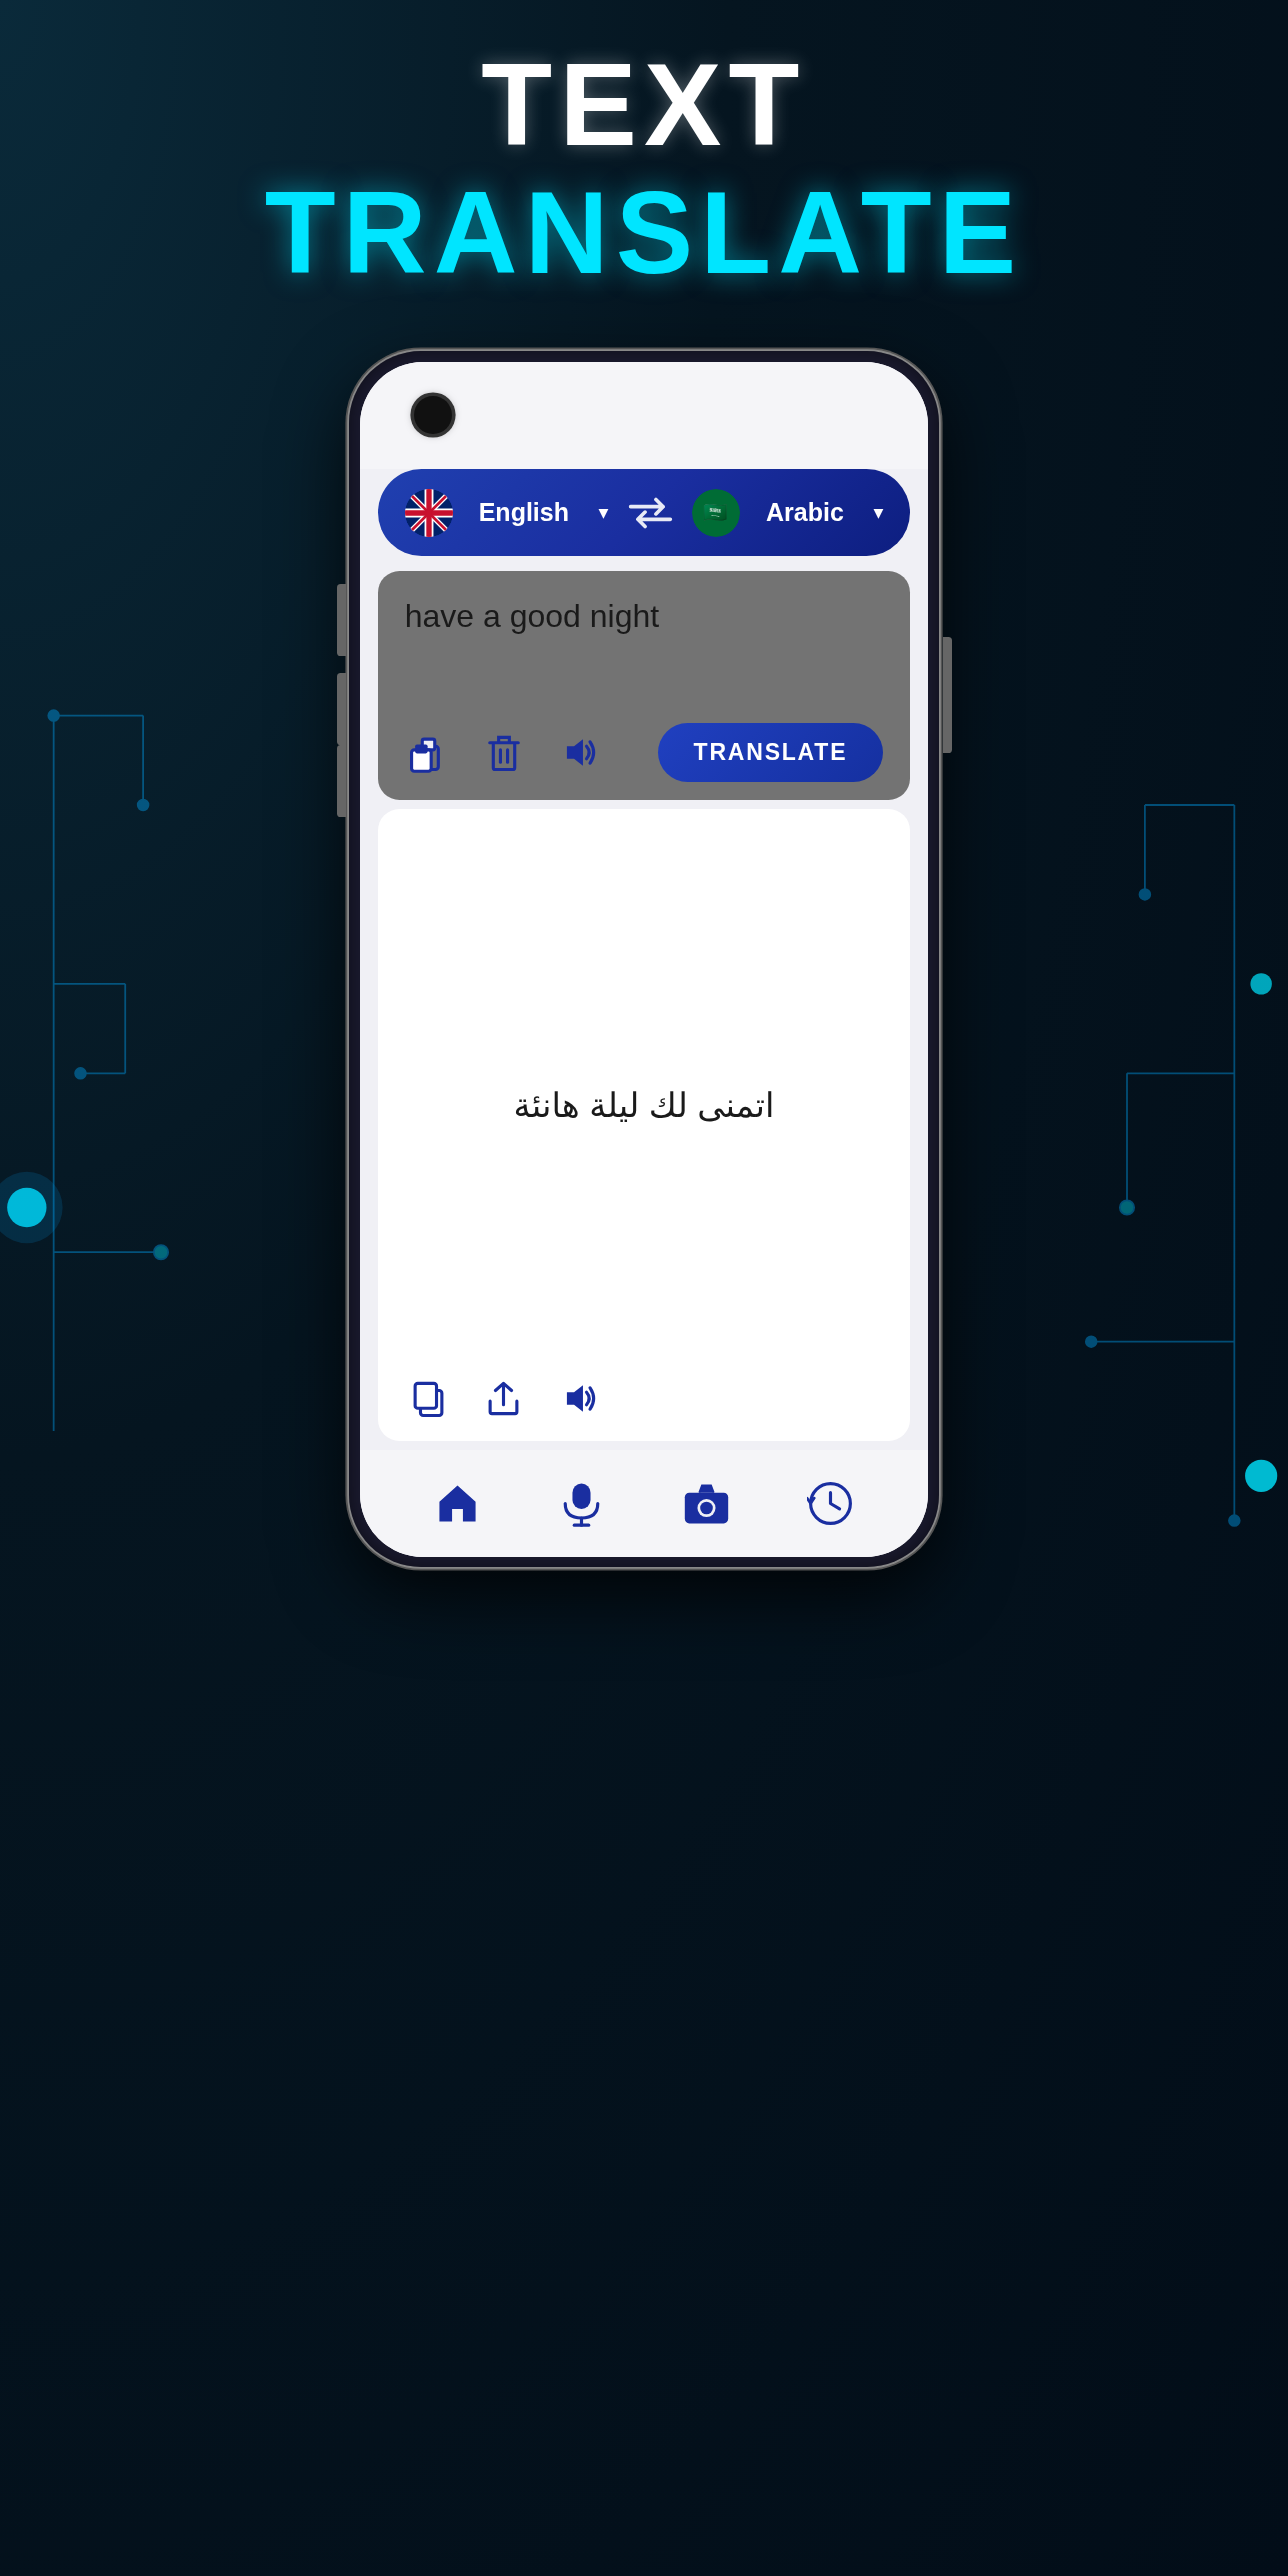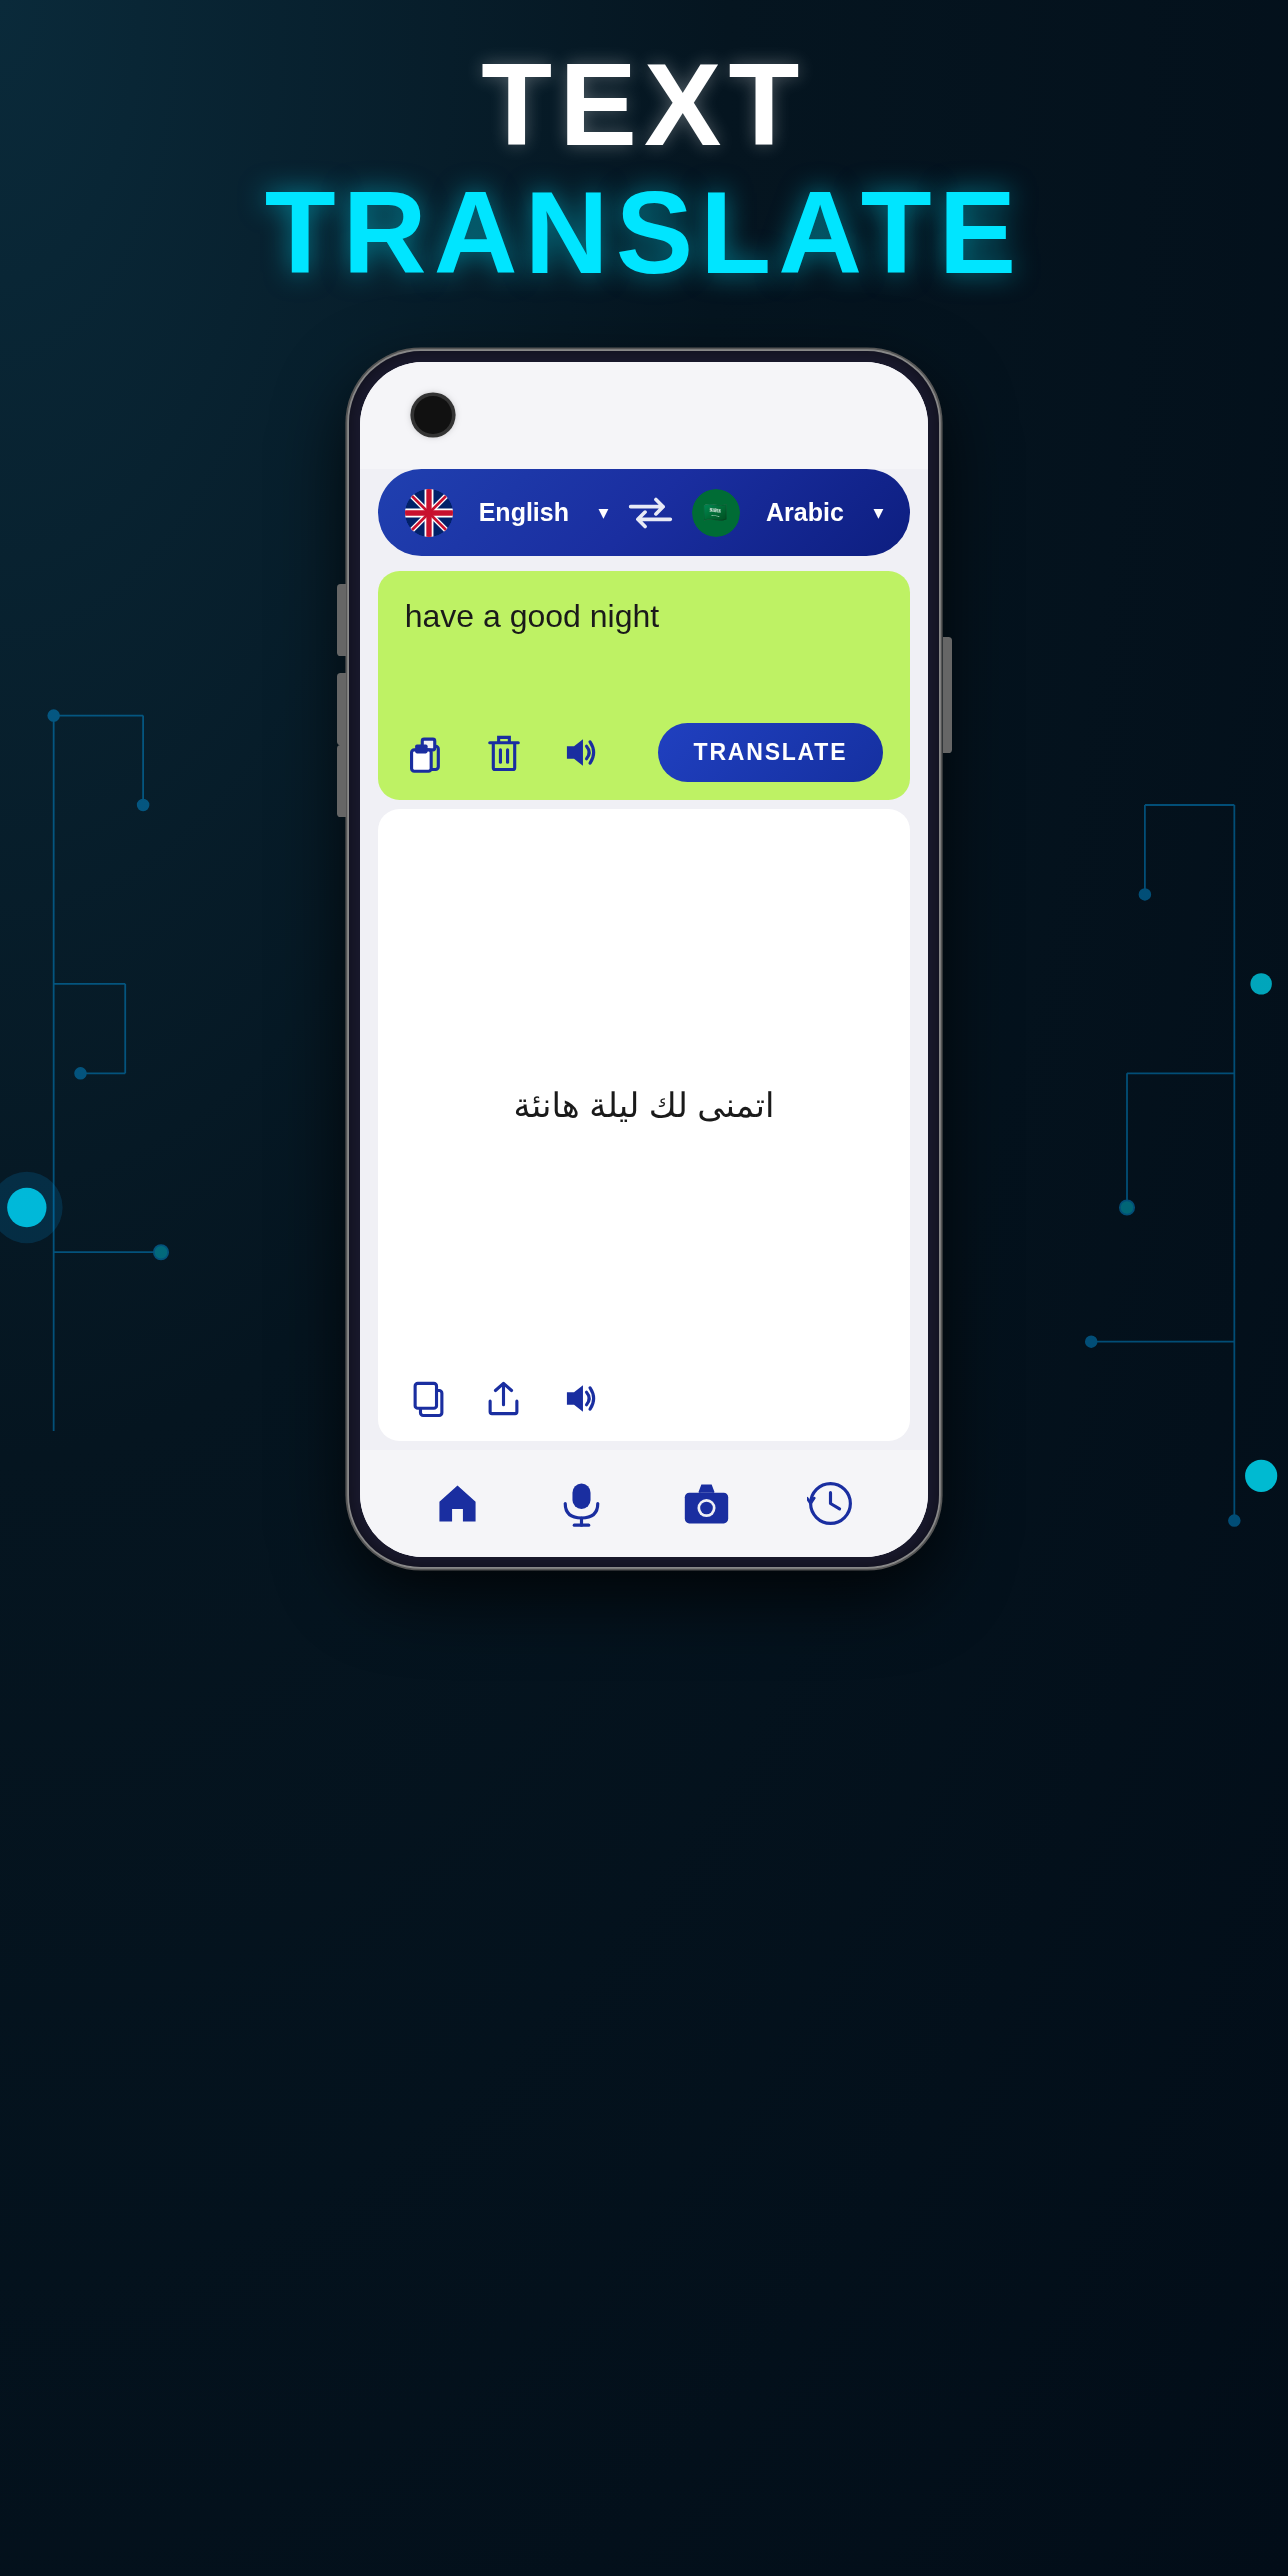--- a/index.html
+++ b/index.html
@@ -167,21 +167,21 @@
 
     .swap-icon {
       color: white;
       font-size: 36px;
       opacity: 0.9;
     }
 
     
     .input-card {
       margin: 14.3px 18px 9px;
-      background: #bef264;
+      background: #737373;
       border-radius: 21.5px;
       padding: 27px 27px 18px;
       flex-shrink: 0;
     }
 
     .input-text {
       font-size: 32px;
       color: #1a1a1a;
       font-weight: 400;
       min-height: 107px;

